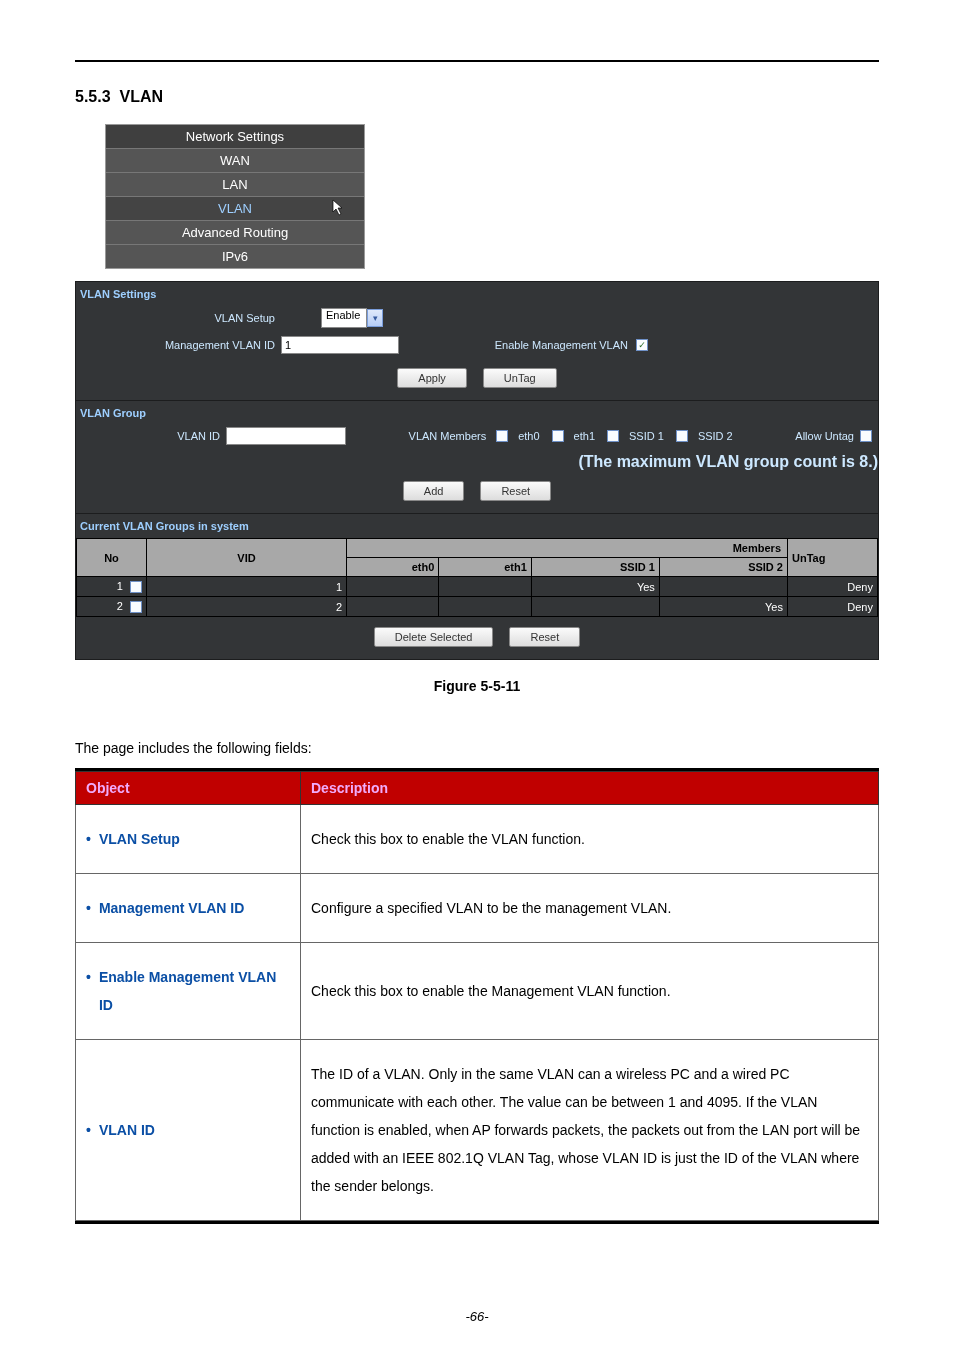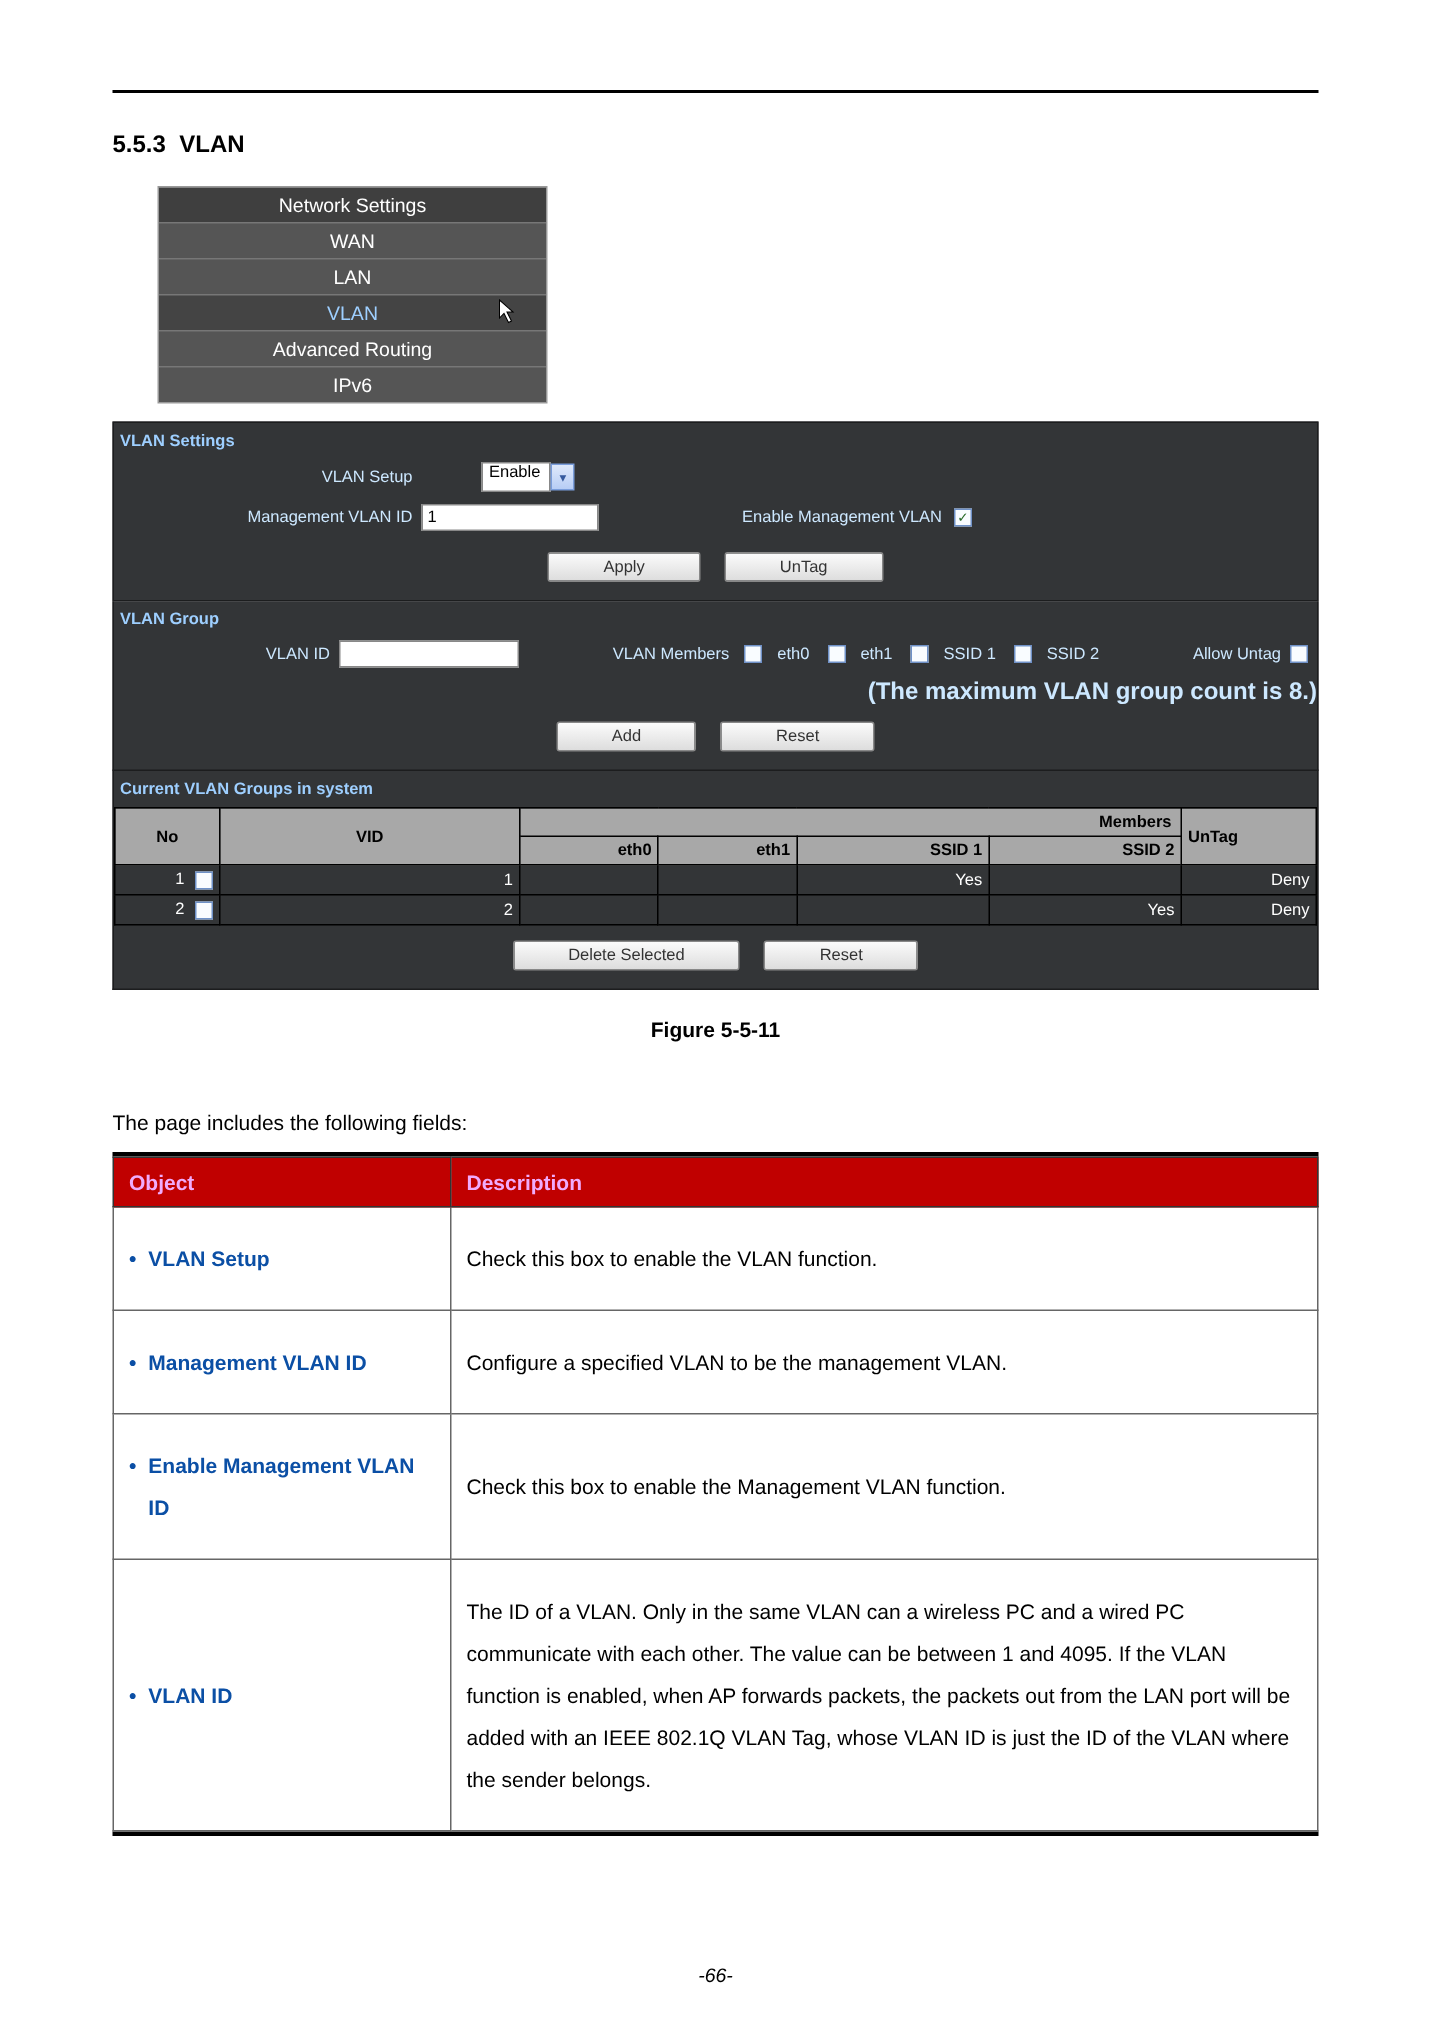--- a/index.html
+++ b/index.html
@@ -125,21 +125,21 @@
     font-size: 9px;
     line-height: 10px;
     color: #2a6b2a;
     vertical-align: middle;
   }
   .btn {
     background: linear-gradient(#fbfbfb,#ddd);
     border: 1px solid #888;
     color: #333;
     font-size: 11px;
-    padding: 3px 36px;
+    padding: 3px 20px;
     border-radius: 2px;
     cursor: pointer;
   }
   .btn-row {
     display: flex;
     justify-content: center;
     gap: 16px;
     margin-top: 10px;
   }
   .note {

